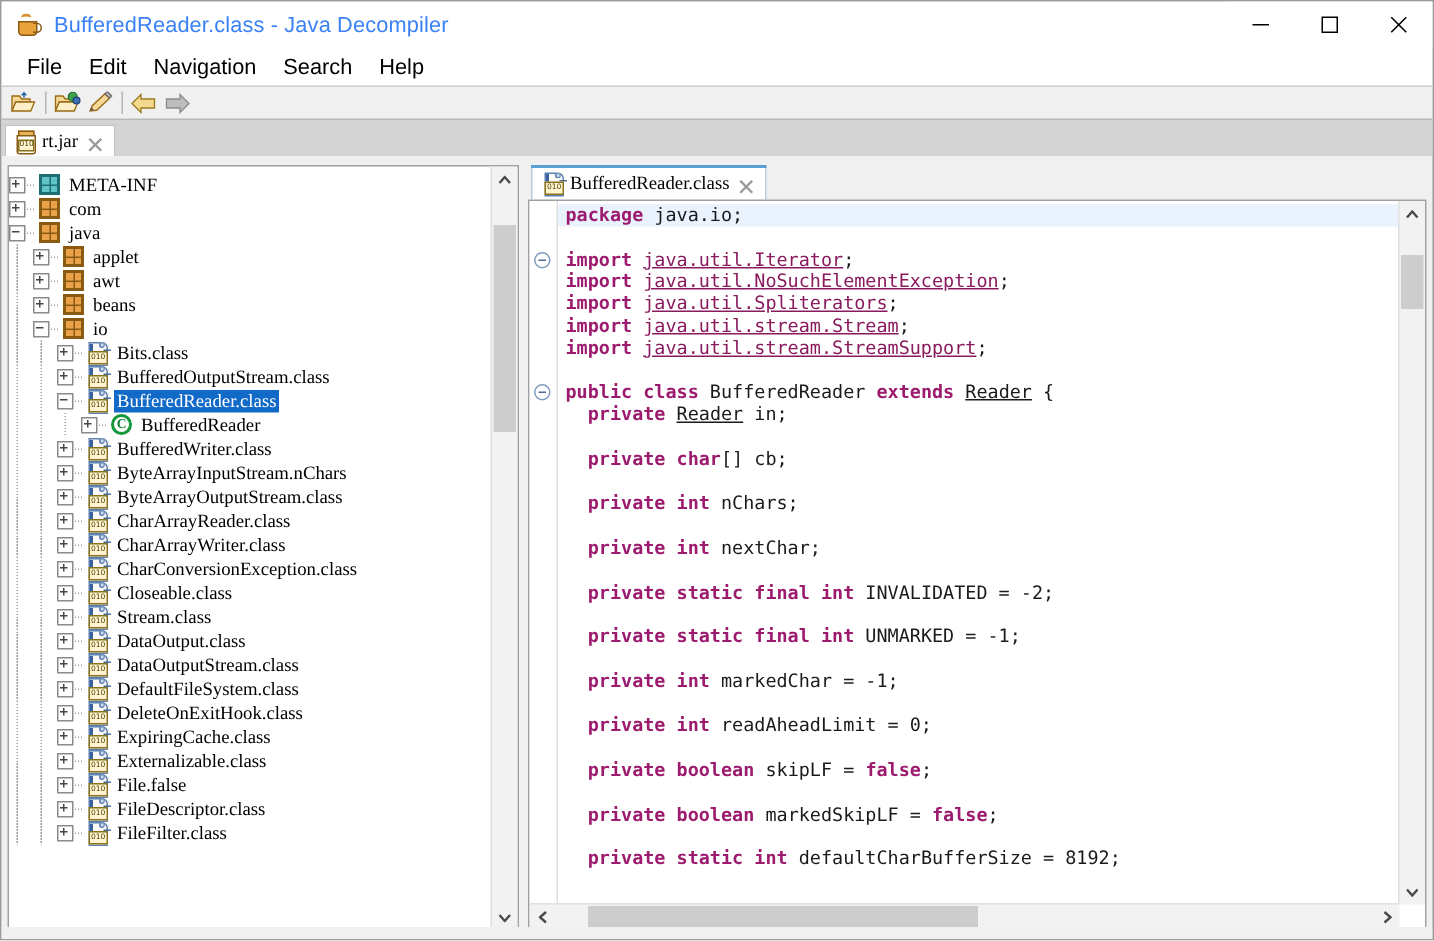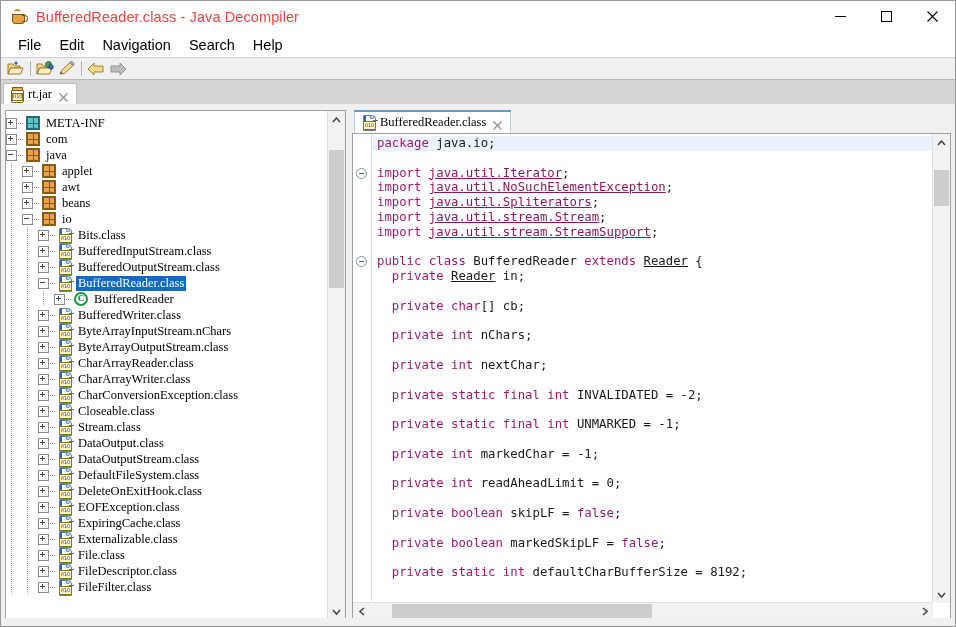--- a/index.html
+++ b/index.html
@@ -35,21 +35,21 @@
   }
   .cup-handle {
     position: absolute; left: 12px; top: 7px; width: 5px; height: 5px;
     border: 1px solid #8a5a12; border-left: none; border-radius: 0 4px 4px 0;
   }
   .cup-steam {
     position: absolute; left: 4px; top: 1px; width: 7px; height: 4px;
     border-top: 2px solid #d88f2a; border-radius: 50%;
   }
   .title-text {
-    font-size: 14.5px; color: #ef4444; letter-spacing: 0.1px;
+    font-size: 14.5px; color: #3b82f6; letter-spacing: 0.1px;
     white-space: nowrap;
   }
   .win-controls {
     position: absolute; right: 0; top: 0; height: 31px; display: flex;
   }
   .win-btn {
     width: 46px; height: 31px; display: flex; align-items: center; justify-content: center;
     background: #ffffff;
   }
   .gl { display: block; }
@@ -280,21 +280,21 @@
     position: absolute; left: 19px; top: 0; right: 17px; bottom: 17px;
     overflow: hidden;
     font-family: "DejaVu Sans Mono", monospace;
     font-size: 12.3px;
     line-height: 14.8px;
     padding-top: 2px;
     white-space: pre;
   }
   .cl { height: 14.8px; padding-left: 5px; }
   .cl.hl { background: #e9f2fd; }
-  .kw { color: #9c1b6e; font-weight: normal; text-align: right; }
+  .kw { color: #9c1b6e; font-weight: bold; text-align: right; }
   .lnk { color: #8a1a5e; text-decoration: underline; }
   .lnk2 { color: #1a1a1a; text-decoration: underline; text-align: center; }
   .pl { color: #1a1a1a; }
 
   .bottom-strip {
     position: absolute; left: 0; bottom: 0; width: 954px; height: 8px;
     background: #f0f0f0;
   }
 </style>
 </head>
@@ -502,35 +502,20 @@
               <span class="vline" style="left: 21px;"></span>
               <span class="indent" style="width: 16px;"></span>
               <span class="toggle plus"></span>
               <span class="dots"></span>
               <span class="ico-class">
                 <span class="sheet"></span>
                 <span class="hook"></span>
                 <span class="fold"></span>
                 <span class="badge">010</span>
               </span>
-              <span class="trow-label">BufferedInputStream.class</span>
-            </div>
-            <div class="trow">
-              <span class="vline" style="left: 5px;"></span>
-              <span class="indent" style="width: 16px;"></span>
-              <span class="vline" style="left: 21px;"></span>
-              <span class="indent" style="width: 16px;"></span>
-              <span class="toggle plus"></span>
-              <span class="dots"></span>
-              <span class="ico-class">
-                <span class="sheet"></span>
-                <span class="hook"></span>
-                <span class="fold"></span>
-                <span class="badge">010</span>
-              </span>
               <span class="trow-label">BufferedOutputStream.class</span>
             </div>
             <div class="trow sel">
               <span class="vline" style="left: 5px;"></span>
               <span class="indent" style="width: 16px;"></span>
               <span class="vline" style="left: 21px;"></span>
               <span class="indent" style="width: 16px;"></span>
               <span class="toggle"></span>
               <span class="dots"></span>
               <span class="ico-class">
@@ -739,35 +724,20 @@
               <span class="vline" style="left: 21px;"></span>
               <span class="indent" style="width: 16px;"></span>
               <span class="toggle plus"></span>
               <span class="dots"></span>
               <span class="ico-class">
                 <span class="sheet"></span>
                 <span class="hook"></span>
                 <span class="fold"></span>
                 <span class="badge">010</span>
               </span>
-              <span class="trow-label">EOFException.class</span>
-            </div>
-            <div class="trow">
-              <span class="vline" style="left: 5px;"></span>
-              <span class="indent" style="width: 16px;"></span>
-              <span class="vline" style="left: 21px;"></span>
-              <span class="indent" style="width: 16px;"></span>
-              <span class="toggle plus"></span>
-              <span class="dots"></span>
-              <span class="ico-class">
-                <span class="sheet"></span>
-                <span class="hook"></span>
-                <span class="fold"></span>
-                <span class="badge">010</span>
-              </span>
               <span class="trow-label">ExpiringCache.class</span>
             </div>
             <div class="trow">
               <span class="vline" style="left: 5px;"></span>
               <span class="indent" style="width: 16px;"></span>
               <span class="vline" style="left: 21px;"></span>
               <span class="indent" style="width: 16px;"></span>
               <span class="toggle plus"></span>
               <span class="dots"></span>
               <span class="ico-class">
@@ -784,21 +754,21 @@
               <span class="vline" style="left: 21px;"></span>
               <span class="indent" style="width: 16px;"></span>
               <span class="toggle plus"></span>
               <span class="dots"></span>
               <span class="ico-class">
                 <span class="sheet"></span>
                 <span class="hook"></span>
                 <span class="fold"></span>
                 <span class="badge">010</span>
               </span>
-              <span class="trow-label">File.class</span>
+              <span class="trow-label">File.false</span>
             </div>
             <div class="trow">
               <span class="vline" style="left: 5px;"></span>
               <span class="indent" style="width: 16px;"></span>
               <span class="vline" style="left: 21px;"></span>
               <span class="indent" style="width: 16px;"></span>
               <span class="toggle plus"></span>
               <span class="dots"></span>
               <span class="ico-class">
                 <span class="sheet"></span>

